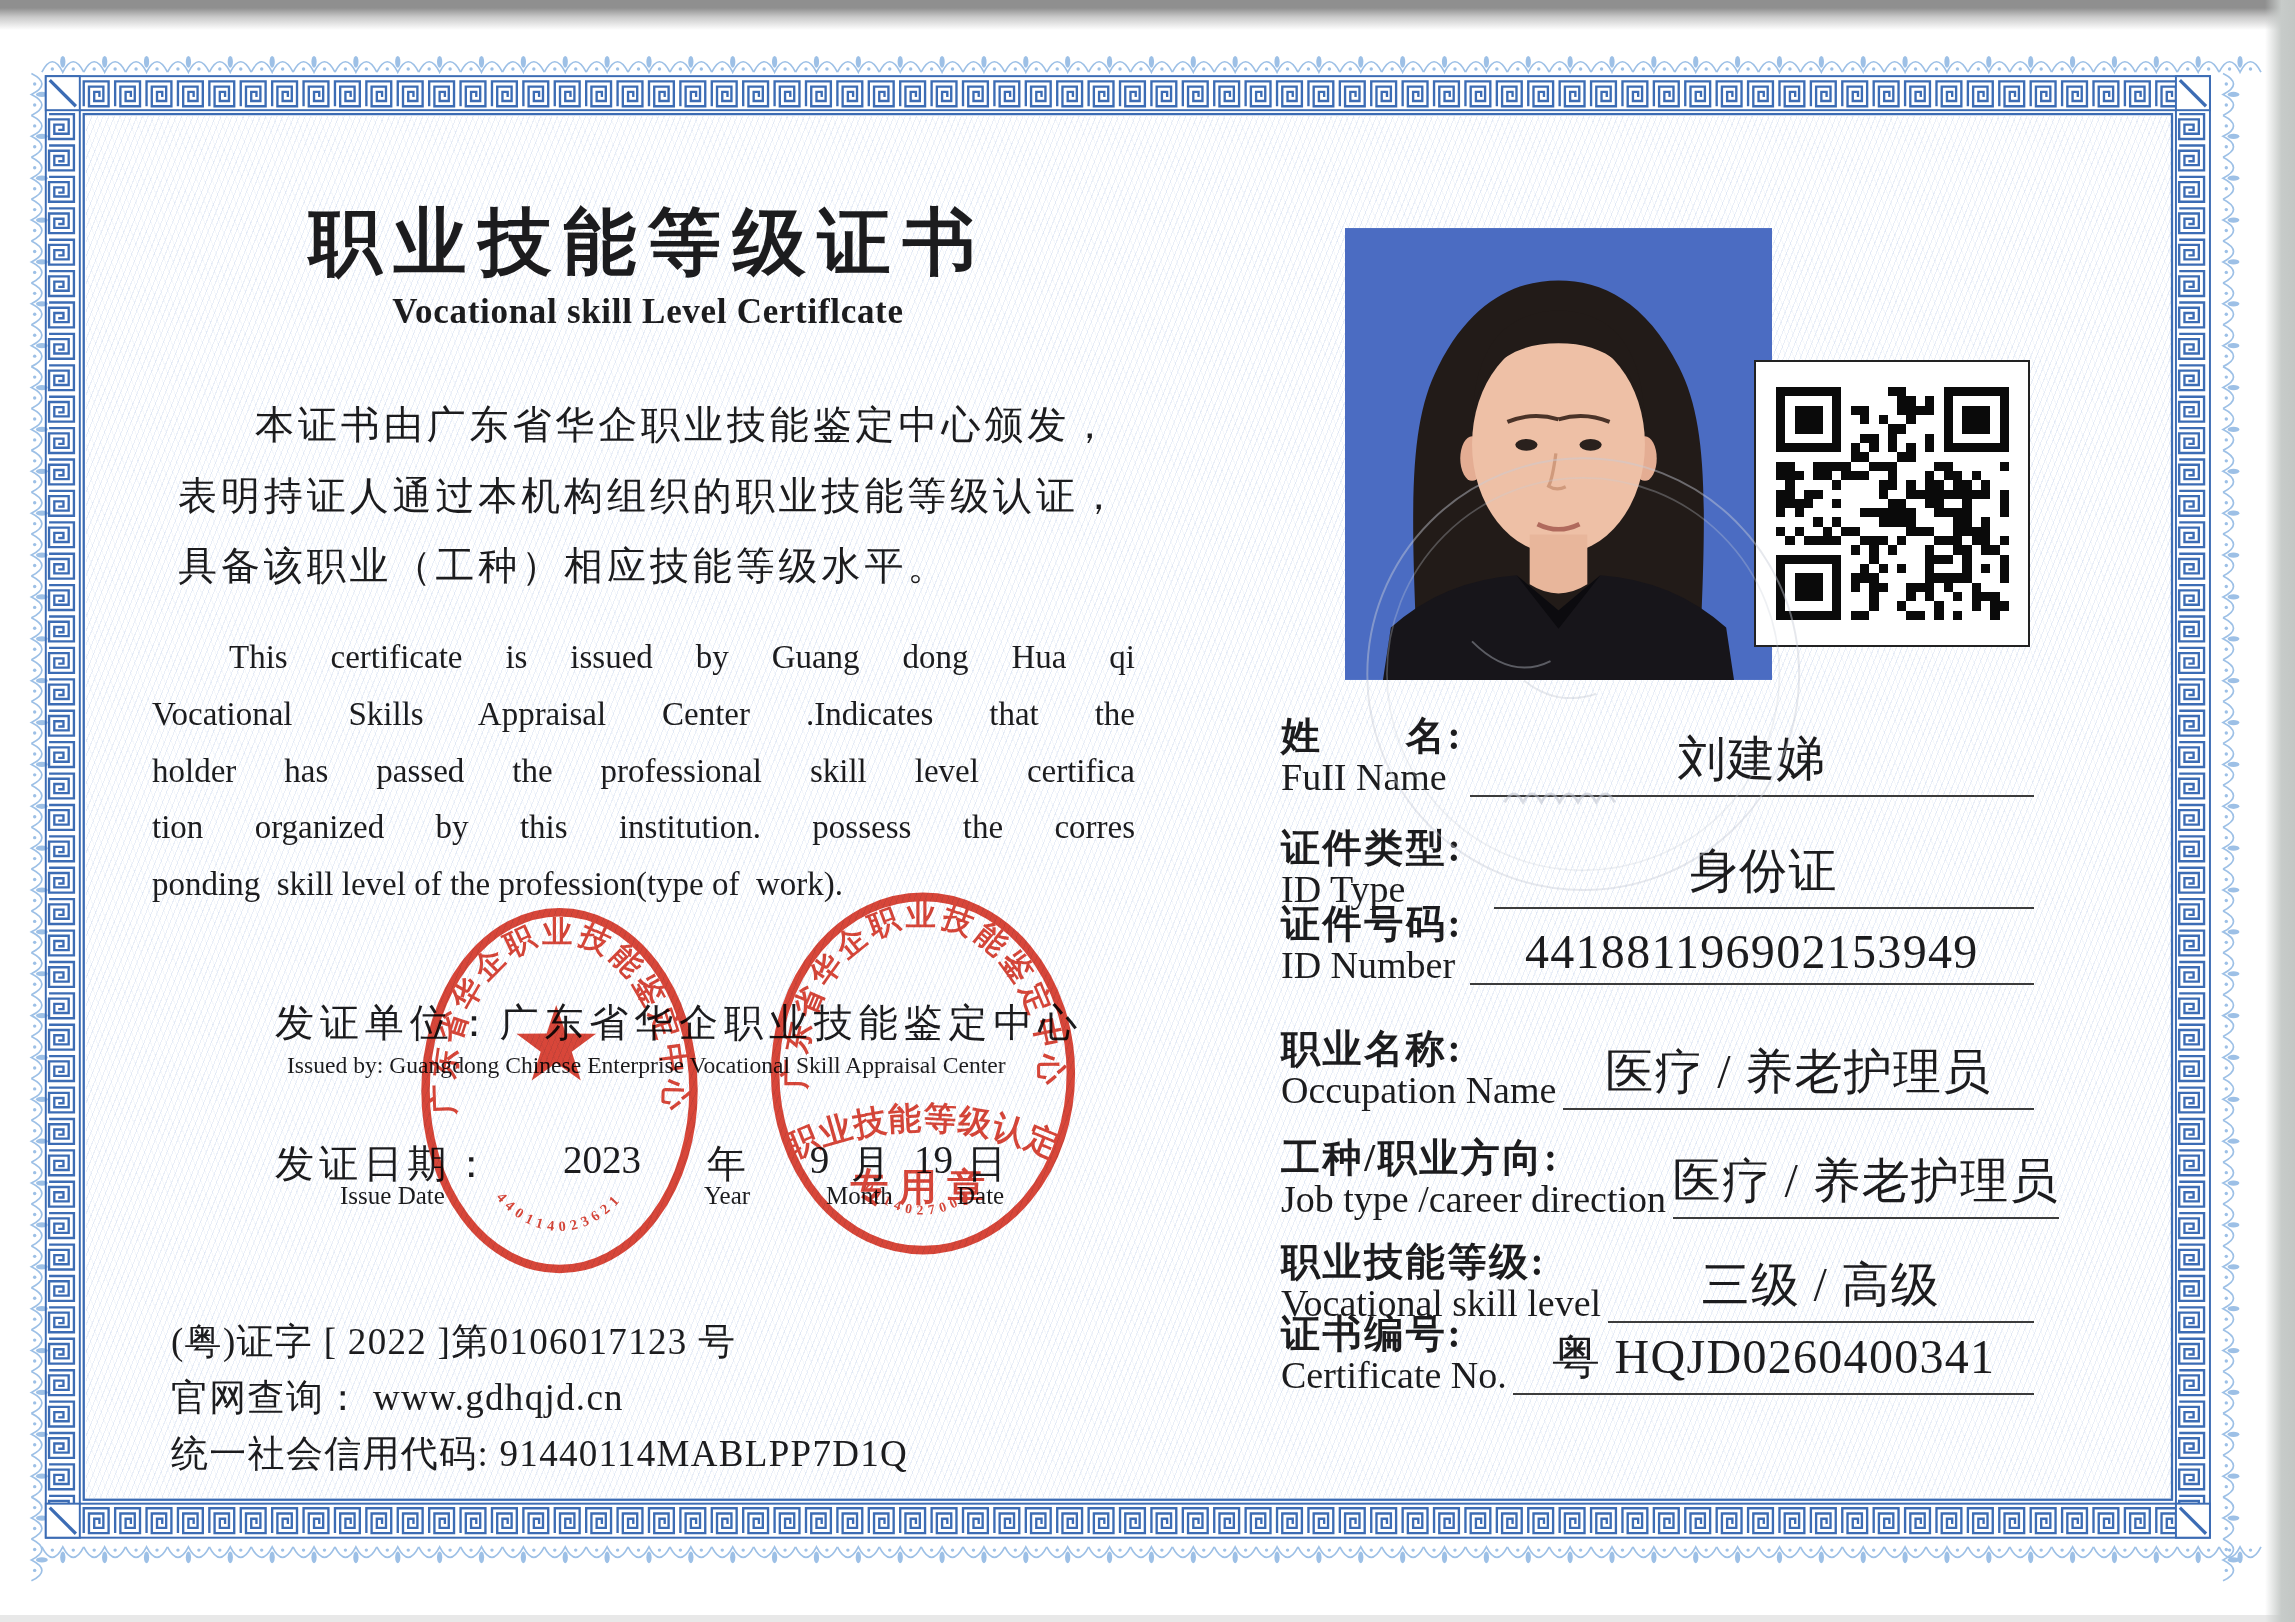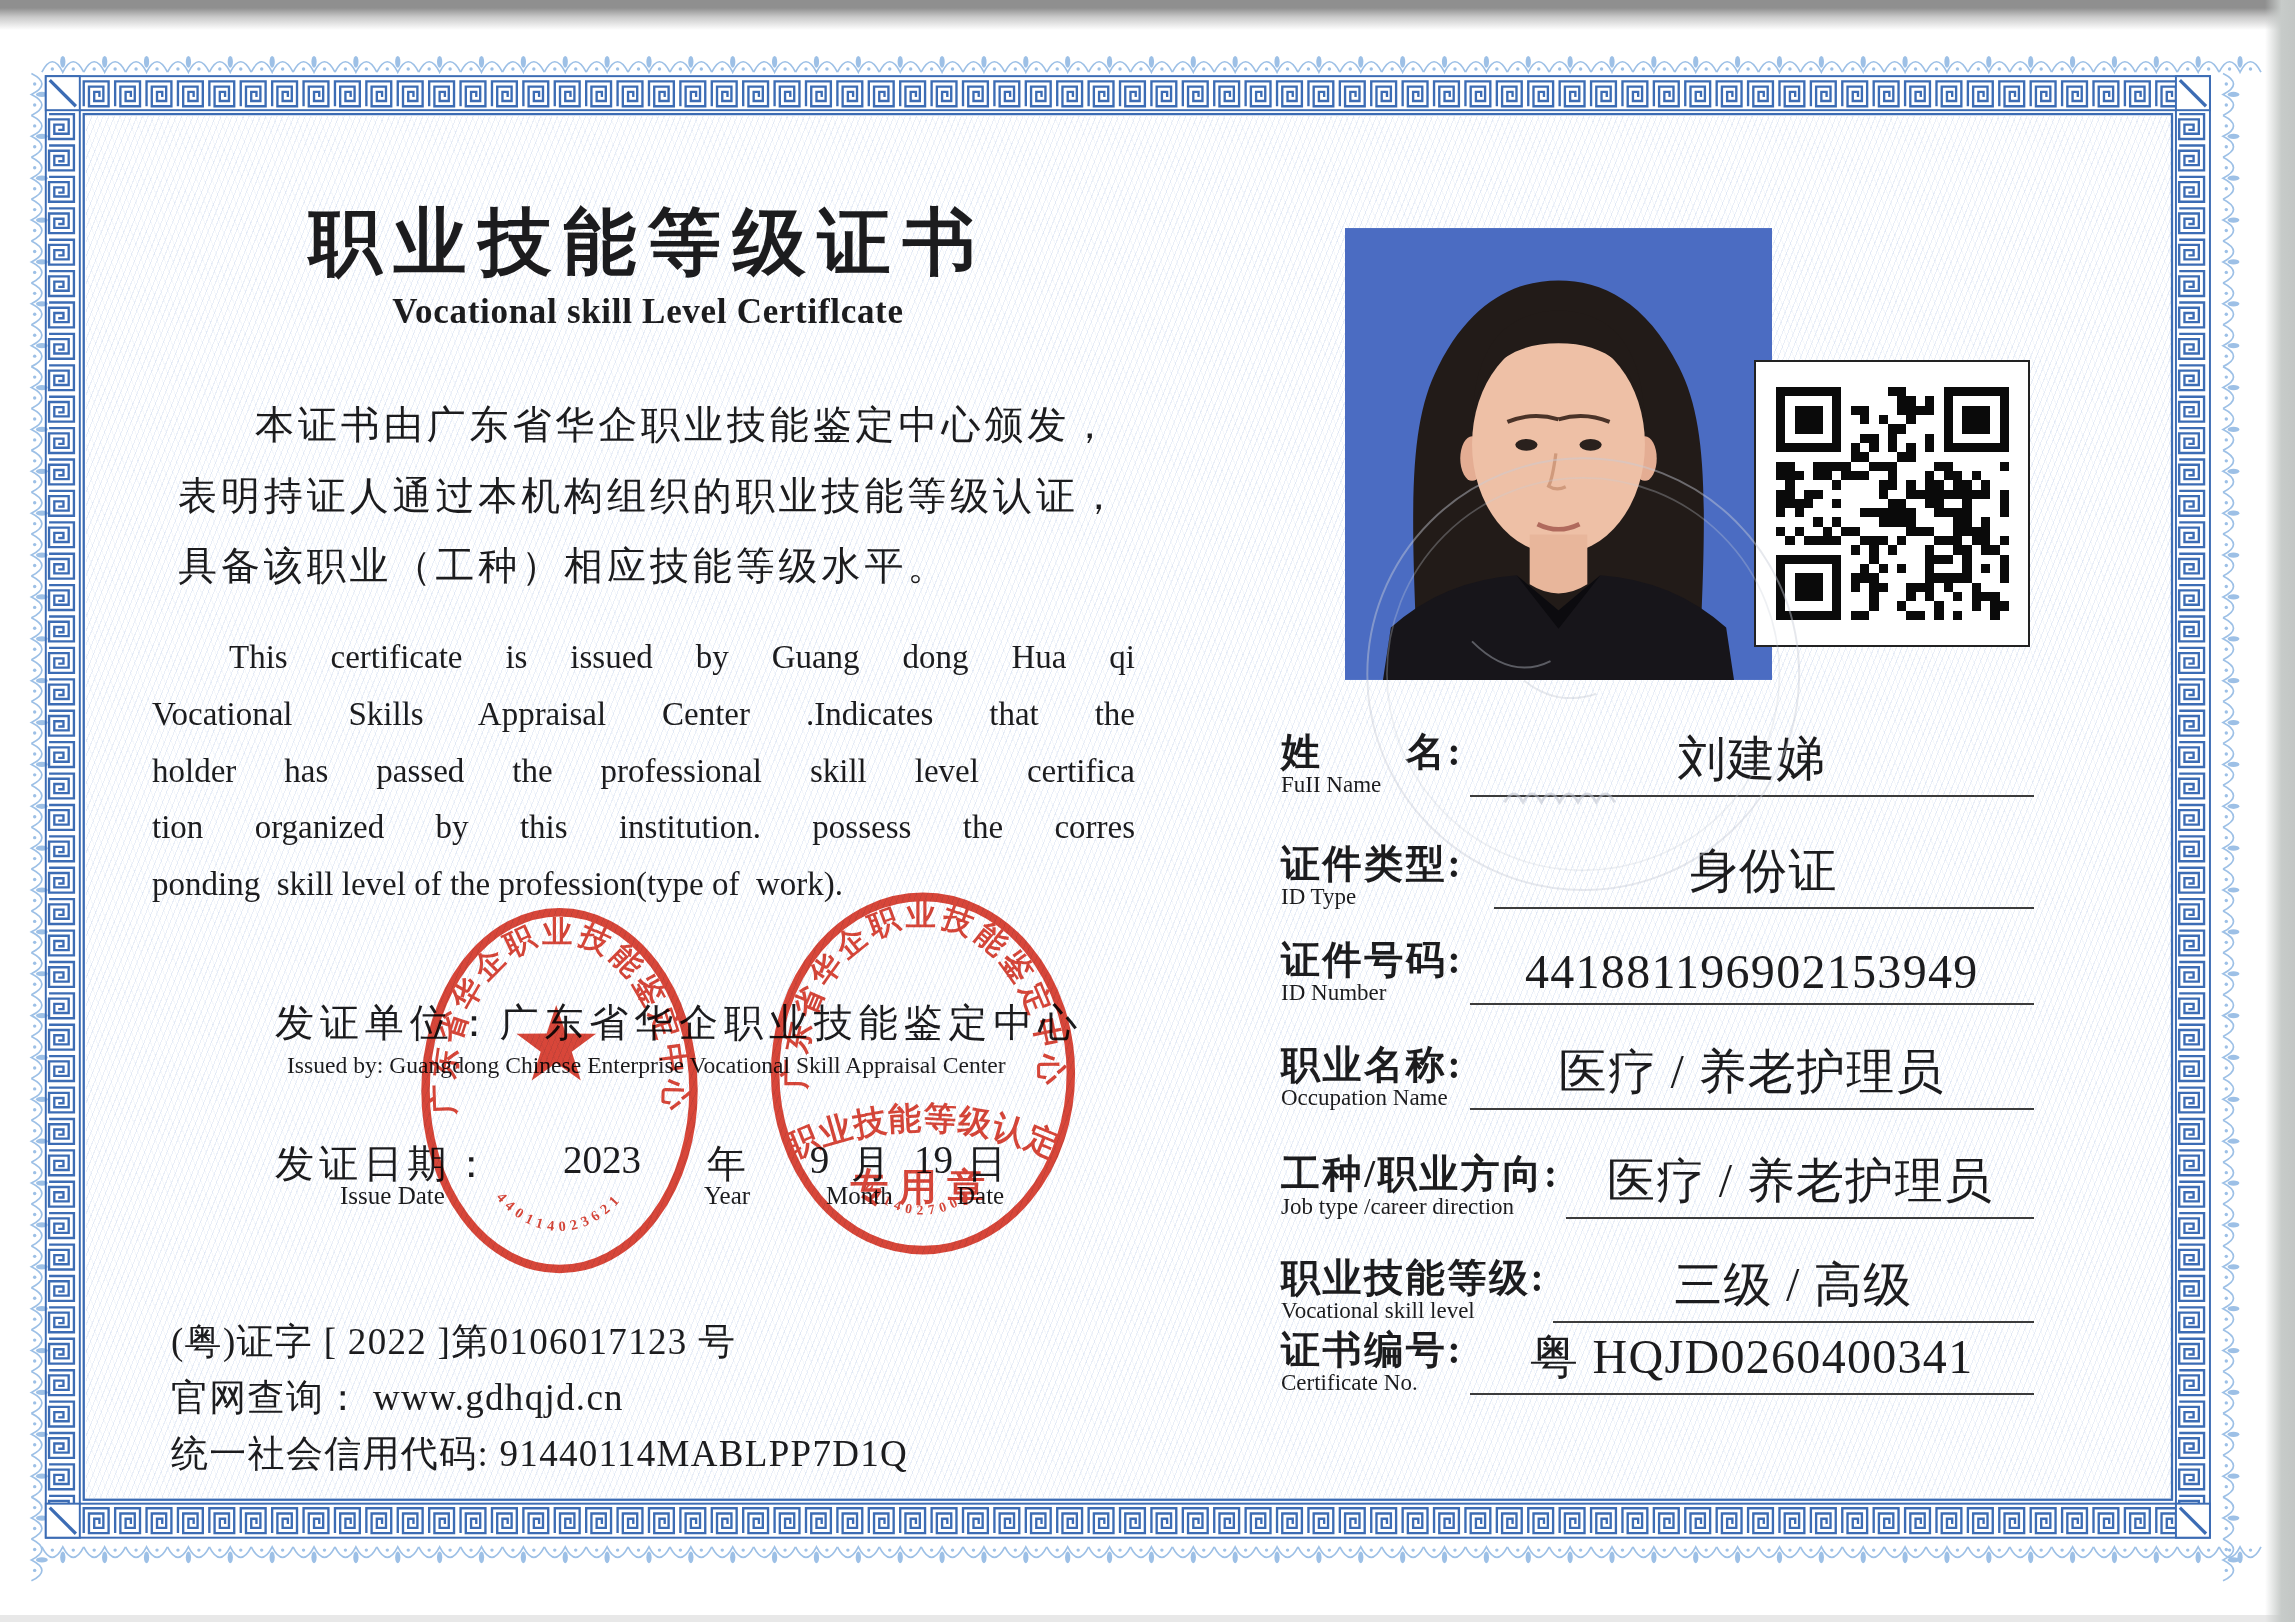--- a/index.html
+++ b/index.html
@@ -28,21 +28,21 @@
   .issuer-cn{left:275px;top:996px;font-size:39px;letter-spacing:5.9px;white-space:nowrap;}
   .issuer-en{left:287px;top:1052px;font-size:23.6px;white-space:nowrap;}
   .dateline{font-size:39px;white-space:nowrap;}
   .datesub{font-size:25px;white-space:nowrap;}
   .footer-line{font-size:37px;letter-spacing:1.3px;white-space:nowrap;}
   
   .frow{display:flex;align-items:flex-end;left:1281px;width:753px;height:99px;}
   .flabel{flex:0 0 auto;display:flex;flex-direction:column;justify-content:flex-end;
     padding-right:6.5px;line-height:1.06;}
   .flabel .cn{font-size:39px;font-weight:600;letter-spacing:2.6px;white-space:pre;}
-  .flabel .en{font-size:23px;white-space:pre;}
+  .flabel .en{font-size:38px;white-space:pre;}
   .fvalue{flex:1 1 auto;border-bottom:2.6px solid #3c3c3c;text-align:center;font-size:48px;
     padding-bottom:3.9px;white-space:nowrap;letter-spacing:1.3px;}
   .stamp{mix-blend-mode:multiply;opacity:0.93;pointer-events:none;}
   .decor{pointer-events:none;}
   .qrbox{left:1754px;top:360px;width:272px;height:283px;background:#ffffff;border:2px solid #222;
     display:flex;align-items:center;justify-content:center;}
 </style>
 </head>
 <body>
 
@@ -840,21 +840,21 @@
       </div>
     <div class="fvalue">刘建娣</div>
   </div>
   <div class="abs frow" style="top:810px;gap:24px;">
     <div class="flabel">
         <span class="cn">证件类型:</span>
         <span class="en">ID Type</span>
       </div>
     <div class="fvalue">身份证</div>
   </div>
-  <div class="abs frow" style="top:906px;">
+  <div class="abs frow" style="top:886px;">
     <div class="flabel">
         <span class="cn">证件号码:</span>
         <span class="en">ID Number</span>
       </div>
     <div class="fvalue">441881196902153949</div>
   </div>
   <div class="abs frow" style="top:1011px;">
     <div class="flabel">
         <span class="cn">职业名称:</span>
         <span class="en">Occupation Name</span>

